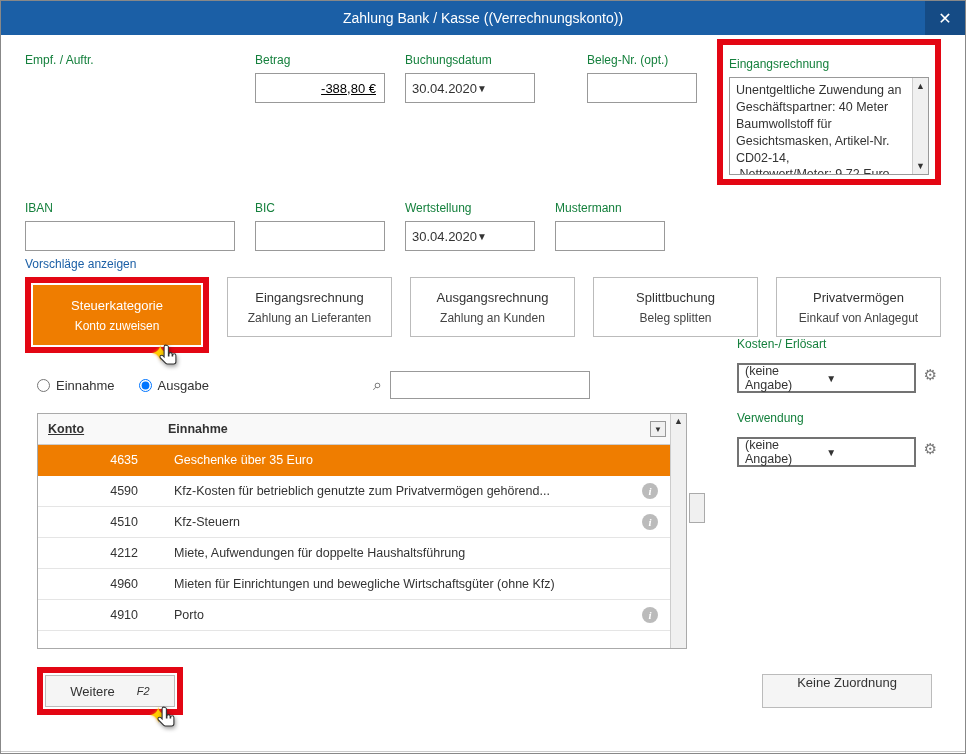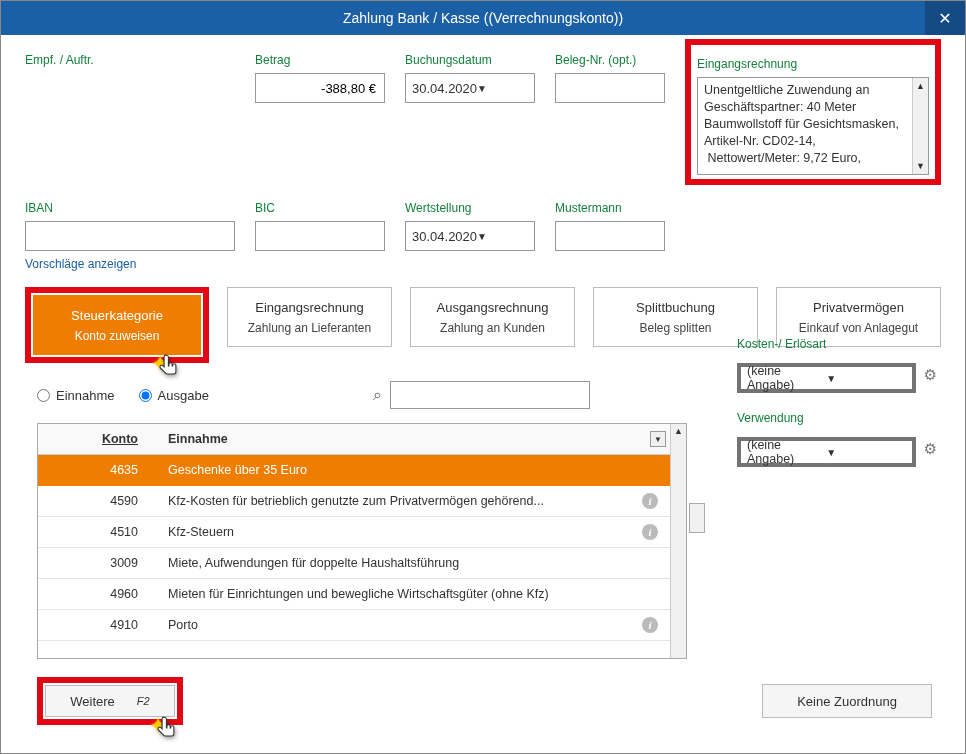--- a/index.html
+++ b/index.html
@@ -56,23 +56,23 @@
     background: #fff;
     padding: 5px 8px;
     font-family: inherit;
     font-size: 13px;
     height: 30px;
   }
   .text-input { width: 100%; }
   .col-recipient { width: 210px; }
   .col-amount { width: 130px; }
   .col-date { width: 130px; }
-  .col-receipt { width: 110px; }
+  .col-receipt { width: 110px; margin-left: 32px; }
   .col-purpose { flex: 1; }
-  .amount-input { text-align: right; width: 100%; }
+  .amount-input { text-align: right; width: 100%; text-decoration: underline; }
   .date-wrap {
     display: flex;
     align-items: center;
     border: 1px solid #999;
     height: 30px;
     padding: 0 6px;
     background: #fff;
     position: relative;
   }
   .date-wrap span { flex:1; }
@@ -130,21 +130,21 @@
     font-size: 12px;
     display: block;
     margin-top: 6px;
     margin-bottom: 6px;
     cursor: pointer;
   }
 
   .category-buttons {
     display: flex;
     gap: 18px;
-    margin-top: 16px;
+    margin-top: 6px;
   }
   .cat-btn {
     border: 1px solid #bbb;
     background: #fff;
     width: 168px;
     height: 60px;
     display: flex;
     flex-direction: column;
     align-items: center;
     justify-content: center;
@@ -199,21 +199,21 @@
   }
   .side-fields {
     position: absolute;
     right: 28px;
     top: 336px;
     width: 200px;
   }
   .select-wrap {
     display: flex;
     align-items: center;
-    border: 4px solid #737373;
+    border: 2px solid #737373;
     height: 30px;
     background: #fff;
     padding: 0 6px;
     margin-top: 6px;
   }
   .select-wrap span { flex: 1; font-size: 12.5px; }
   .select-wrap .caret { font-size: 10px; }
   .gear { margin-left: 8px; color: #777; font-size: 15px; cursor: pointer; }
   .side-row { display: flex; align-items: center; }
 
@@ -241,39 +241,39 @@
   .table-scrollbar .arrow { height: 16px; text-align: center; font-size: 9px; cursor:pointer; }
   table { width: 100%; border-collapse: collapse; }
   thead th {
     background: #f9f9f9;
     border-bottom: 1px solid #ccc;
     text-align: left;
     padding: 8px 10px;
     font-weight: 600;
     font-size: 12.5px;
   }
-  thead th.konto { width: 120px; text-align: right; padding-right: 20px; text-decoration: underline; }
+  thead th.konto { width: 120px; padding-right: 20px; text-decoration: underline; }
   thead th.kat { position: relative; }
   thead th.kat .dd-caret {
     position: absolute;
     right: 4px;
     top: 50%;
     transform: translateY(-50%);
     width: 16px;
     height: 16px;
     border: 1px solid #999;
     display:flex;
     align-items: center;
     justify-content: center;
     font-size: 8px;
     background: #f0f0f0;
     cursor: pointer;
   }
   tbody td {
-    padding: 8px 10px;
+    padding: 8px 16px;
     border-bottom: 1px solid #e5e5e5;
     font-size: 12.5px;
     position: relative;
   }
   tbody td.konto { text-align: right; padding-right: 20px; width: 120px; }
   tbody tr.selected td { background: #ef7d00; color: #fff; border-bottom-color: #ef7d00; }
   .info-icon {
     position: absolute;
     right: 12px;
     top: 50%;
@@ -314,21 +314,20 @@
     gap: 22px;
     cursor: pointer;
     font-size: 13px;
   }
   .btn-plain {
     border: 1px solid #bbb;
     background: #f5f5f5;
     height: 34px;
     padding: 0 18px;
     display: inline-flex;
-    align-items: center;
     justify-content: center;
     cursor: pointer;
     font-size: 13px;
     gap: 10px;
     margin-left: 16px;
   }
   .btn-keine { width: 170px; }
 
   .bottom-bar {
     margin-top: 26px;
@@ -502,21 +501,21 @@
               </tr>
               <tr>
                 <td class="konto">4590</td>
                 <td>Kfz-Kosten für betrieblich genutzte zum Privatvermögen gehörend...<span class="info-icon">i</span></td>
               </tr>
               <tr>
                 <td class="konto">4510</td>
                 <td>Kfz-Steuern<span class="info-icon">i</span></td>
               </tr>
               <tr>
-                <td class="konto">3009</td>
+                <td class="konto">4212</td>
                 <td>Miete, Aufwendungen für doppelte Haushaltsführung</td>
               </tr>
               <tr>
                 <td class="konto">4960</td>
                 <td>Mieten für Einrichtungen und bewegliche Wirtschaftsgüter (ohne Kfz)</td>
               </tr>
               <tr>
                 <td class="konto">4910</td>
                 <td>Porto<span class="info-icon">i</span></td>
               </tr>

